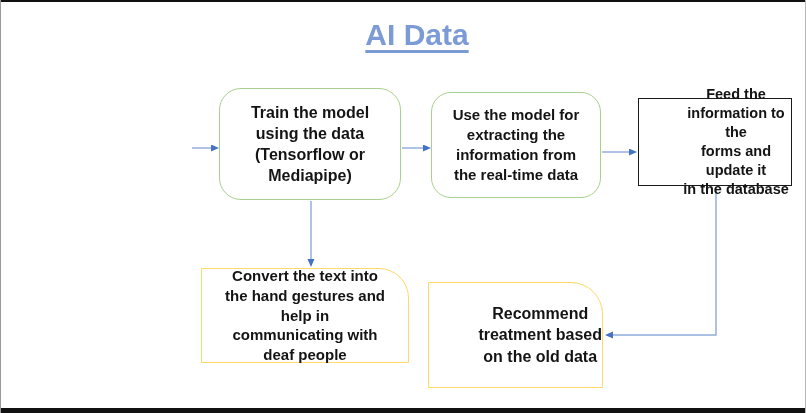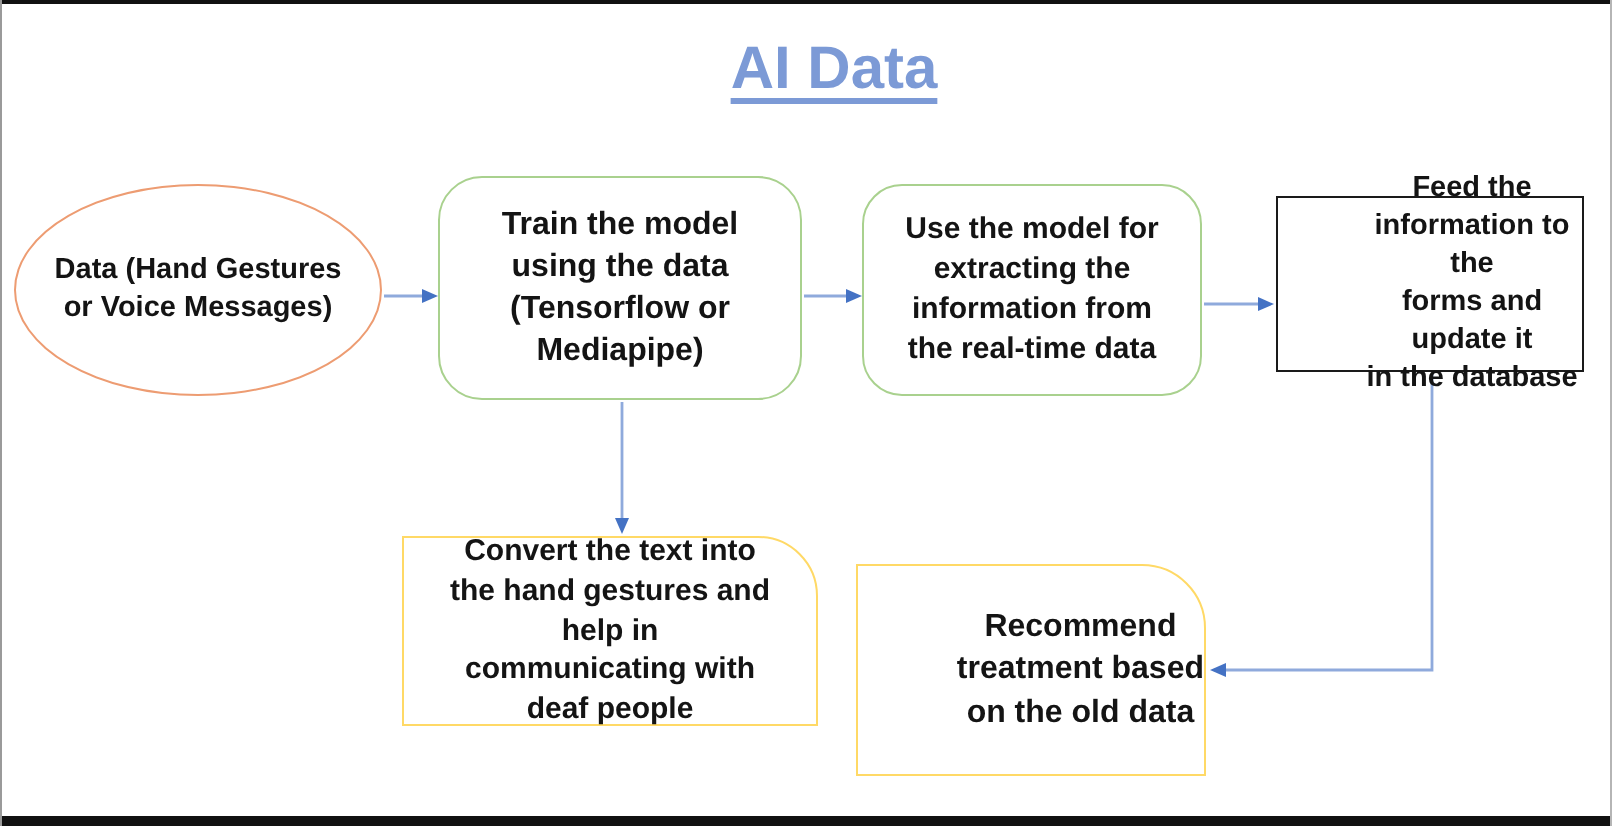--- a/index.html
+++ b/index.html
@@ -62,24 +62,20 @@
         <path d="M0,0 L8,3.5 L0,7 Z" fill="#4472c4"></path>
       </marker>
     </defs>
     <line x1="191" y1="148" x2="211" y2="148" stroke="#8faadc" stroke-width="1.4" marker-end="url(#ah)"></line>
     <line x1="401" y1="148" x2="423" y2="148" stroke="#8faadc" stroke-width="1.4" marker-end="url(#ah)"></line>
     <line x1="601" y1="152" x2="629" y2="152" stroke="#8faadc" stroke-width="1.4" marker-end="url(#ah)"></line>
     <line x1="310" y1="201" x2="310" y2="260" stroke="#8faadc" stroke-width="1.4" marker-end="url(#ah)"></line>
     <polyline points="715,187 715,335 611,335" fill="none" stroke="#8faadc" stroke-width="1.4" marker-end="url(#ah)"></polyline>
   </svg>
 
-  <div class="node ellipse">
-    <span>Data (Hand Gestures
-or Voice Messages)</span>
-  </div>
 
   <div class="node train">
     <span>Train the model
 using the data
 (Tensorflow or
 Mediapipe)</span>
   </div>
 
   <div class="node use">
     <span>Use the model for

